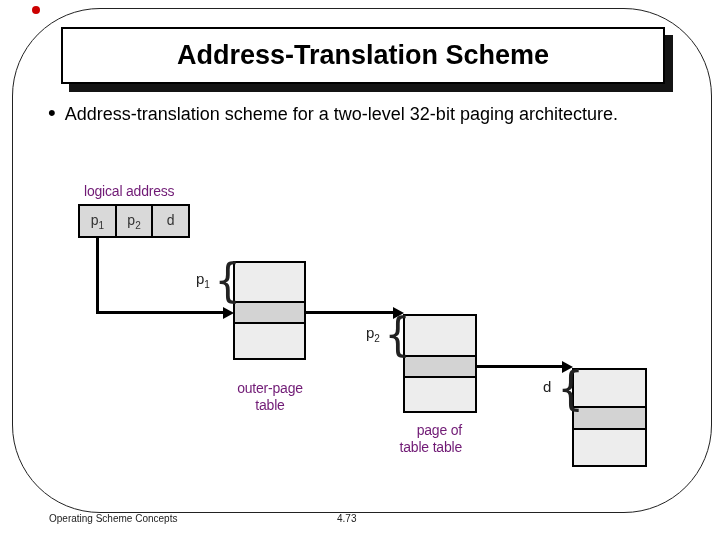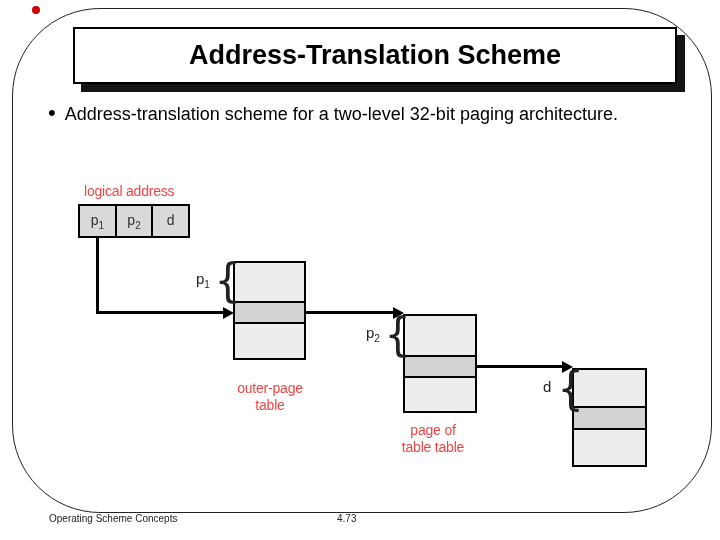--- a/index.html
+++ b/index.html
@@ -11,33 +11,33 @@
   .slide-border{
     position:absolute;left:12px;top:8px;width:698px;height:503px;
     border:1px solid #222;border-radius:88px;background:transparent;
   }
   .red-dot{
     position:absolute;left:32px;top:6px;width:8px;height:8px;border-radius:50%;
     background:#cc0000;
   }
   
   .title-box{
-    position:absolute;left:73px;top:27px;width:600px;height:53px;
+    position:absolute;left:61px;top:27px;width:600px;height:53px;
     background:#ffffff;border:2px solid #000;box-shadow:8px 8px 0 #141414;
     display:flex;align-items:center;justify-content:center;
   }
   .title-text{
     font-size:27px;font-weight:bold;letter-spacing:0px;white-space:nowrap;
   }
   
   .bullet-row{position:absolute;left:48px;top:100px;width:580px;display:flex;}
   .bullet-marker{font-size:22px;line-height:26px;margin-right:9px;}
   .bullet-text{font-size:18px;line-height:28px;width:560px;}
   
-  .diag-label{position:absolute;font-size:14px;color:#ef4444;letter-spacing:-0.2px;}
+  .diag-label{position:absolute;font-size:14px;color:#701a75;letter-spacing:-0.2px;}
   .diag-label.center{text-align:center;line-height:17px;}
   .hline{position:absolute;height:3px;background:#000;}
   .vline{position:absolute;width:3px;background:#000;}
   .arrowhead{
     position:absolute;width:0;height:0;
     border-left:11px solid #000;border-top:6px solid transparent;border-bottom:6px solid transparent;
   }
   
   .la-table{
     position:absolute;left:78px;top:204px;width:112px;height:34px;
@@ -118,21 +118,21 @@
     <div class="hline" style="left:306px;top:311px;width:88px;"></div>
     <div class="arrowhead" style="left:393px;top:307px;"></div>
 
     <div class="ptable" style="left:403px;top:314px;width:74px;height:99px;">
       <div class="mid-row" style="top:39px;height:19px;"></div>
     </div>
     <div class="brace" style="left:383px;top:312px;">{</div>
     <div class="index-label" style="left:366px;top:324px;">
       <span>p</span><sub>2</sub>
     </div>
-    <div class="diag-label center" style="left:388px;top:422px;width:90px;">
+    <div class="diag-label center" style="left:372px;top:422px;width:90px;text-align:right;">
       <div>page of</div>
       <div>table table</div>
     </div>
 
     <div class="hline" style="left:477px;top:365px;width:87px;"></div>
     <div class="arrowhead" style="left:562px;top:361px;"></div>
 
     <div class="ptable" style="left:572px;top:368px;width:75px;height:99px;">
       <div class="mid-row" style="top:36px;height:20px;"></div>
     </div>

